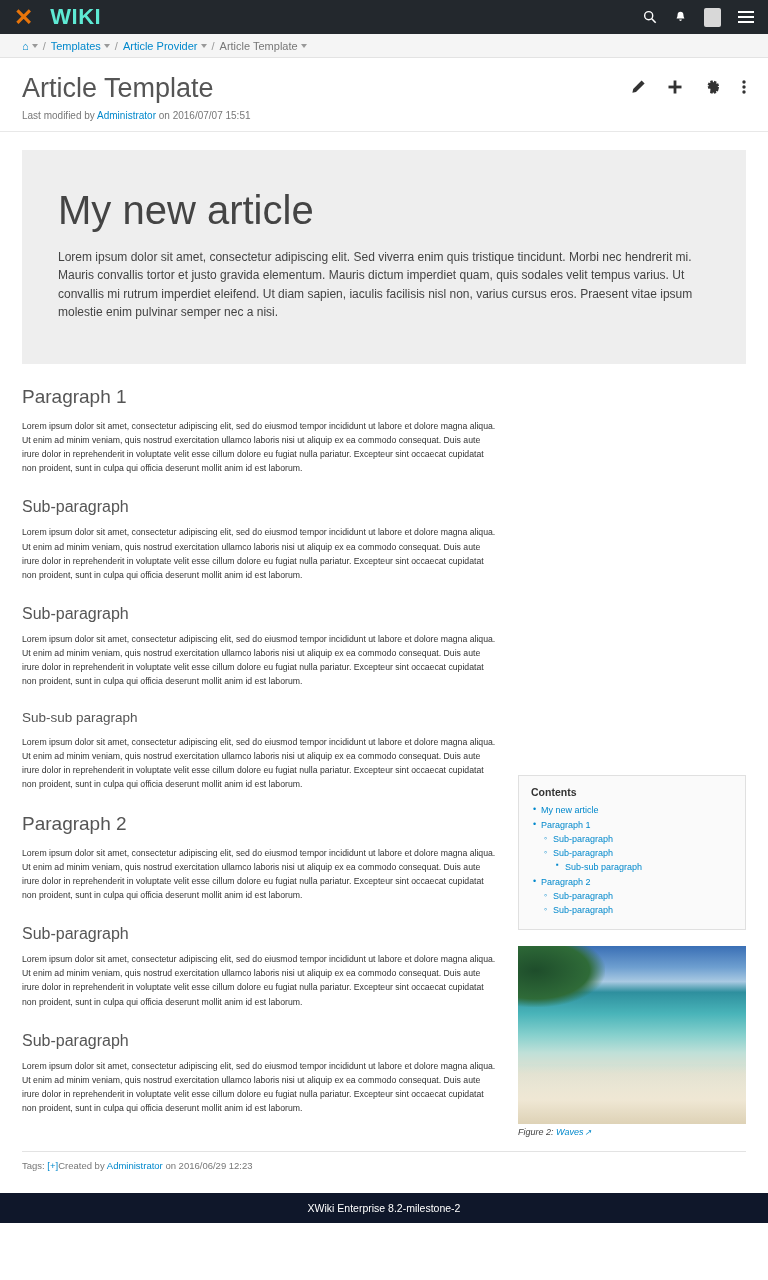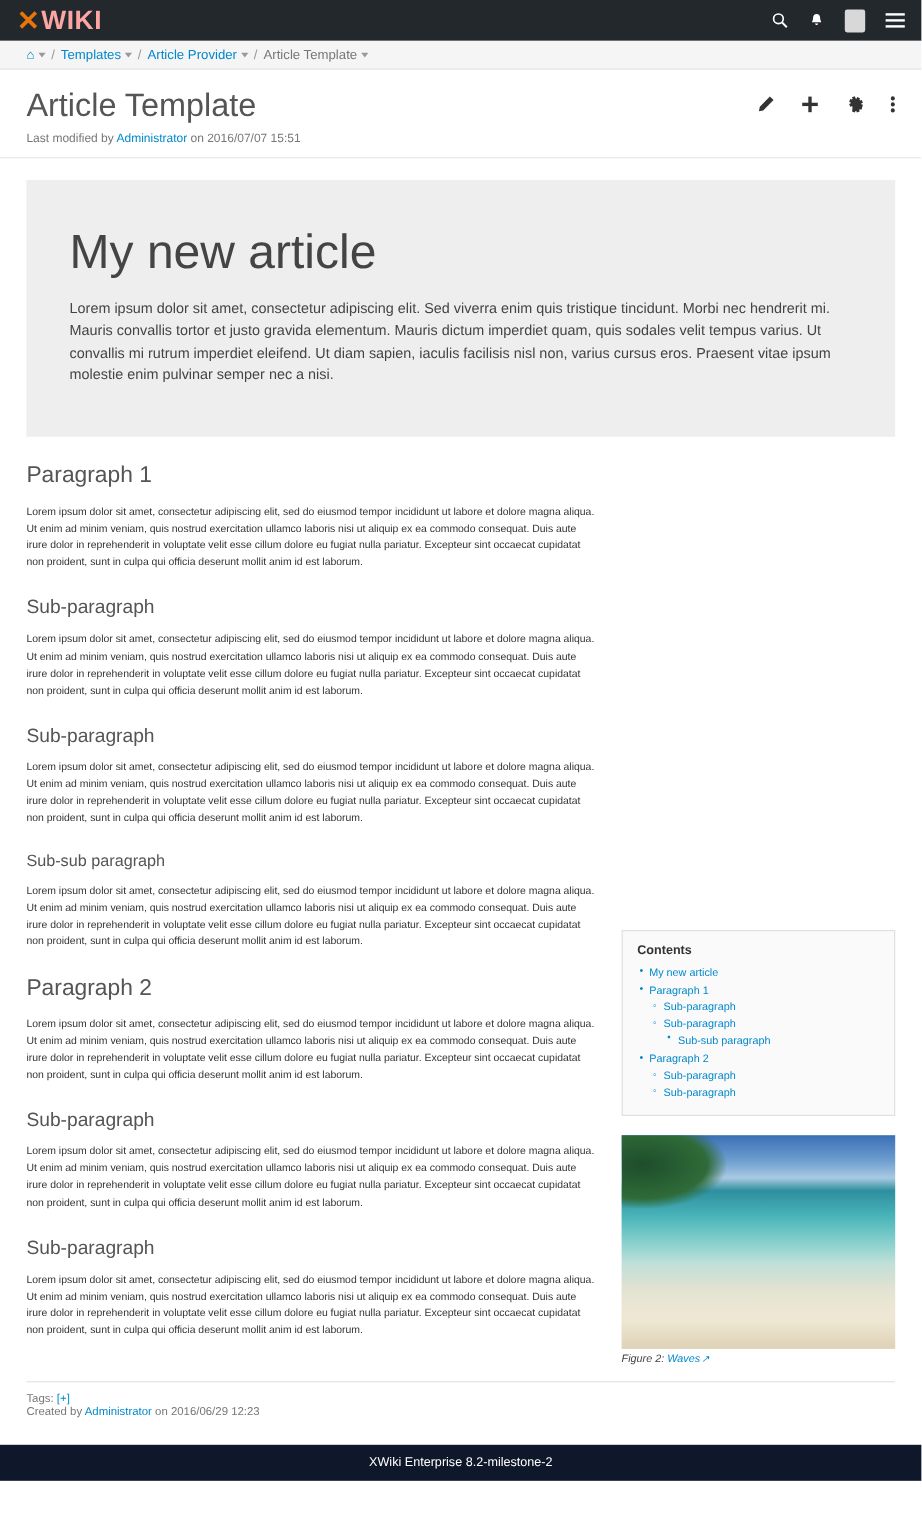--- a/index.html
+++ b/index.html
@@ -23,25 +23,26 @@
   }
   .logo-wrap { display: flex; align-items: center; }
   .logo-x {
     color: #e8750a;
     font-size: 23px;
     font-weight: bold;
     line-height: 1;
     margin-right: 1px;
   }
   .logo-text {
-    color: #fca5a5;
+    color: #5eead4;
     font-size: 22px;
     font-weight: bold;
     letter-spacing: 0.5px;
     line-height: 1;
+    margin-left: 16px;
   }
   .top-icons { display: flex; align-items: center; gap: 17px; }
   .top-icons .ti {
     color: #ffffff;
     font-size: 14px;
     line-height: 1;
     cursor: pointer;
     display: inline-flex;
     align-items: center;
     justify-content: center;
@@ -247,24 +248,23 @@
     margin-left: 1px;
     display: inline-block;
   }
 
   
   .doc-footer {
     margin: 14px 22px 0 22px;
     border-top: 1px solid #e3e3e3;
     padding: 8px 0 10px 0;
     display: flex;
-    justify-content: center;
+    justify-content: flex-start;
     font-size: 9.5px;
     color: #777777;
-    flex-direction: column;
   }
   .doc-footer a { color: #0088cc; text-decoration: none; }
   .tags-toggle { color: #0088cc; cursor: pointer; }
 
   .site-footer {
     margin-top: 12px;
     background: #0f172a;
     color: #ffffff;
     text-align: center;
     font-size: 10.5px;

